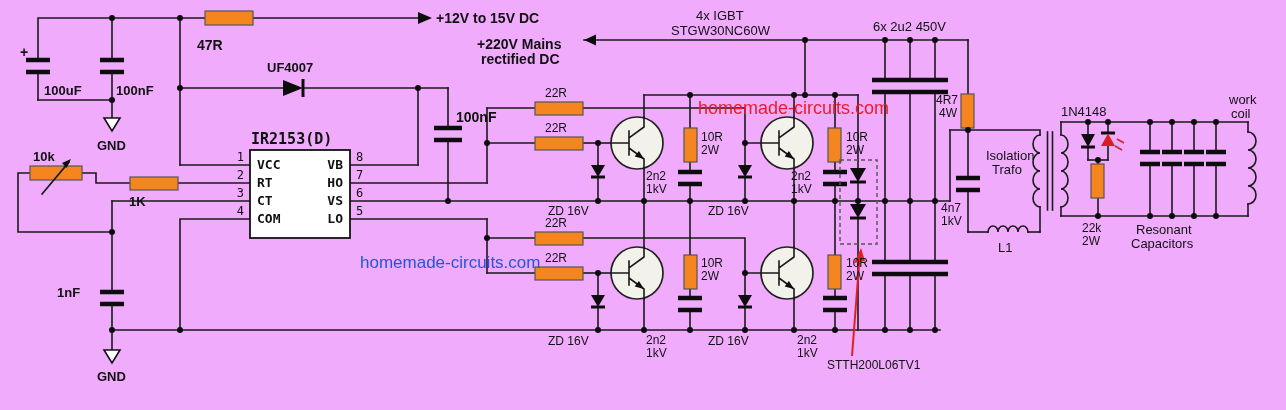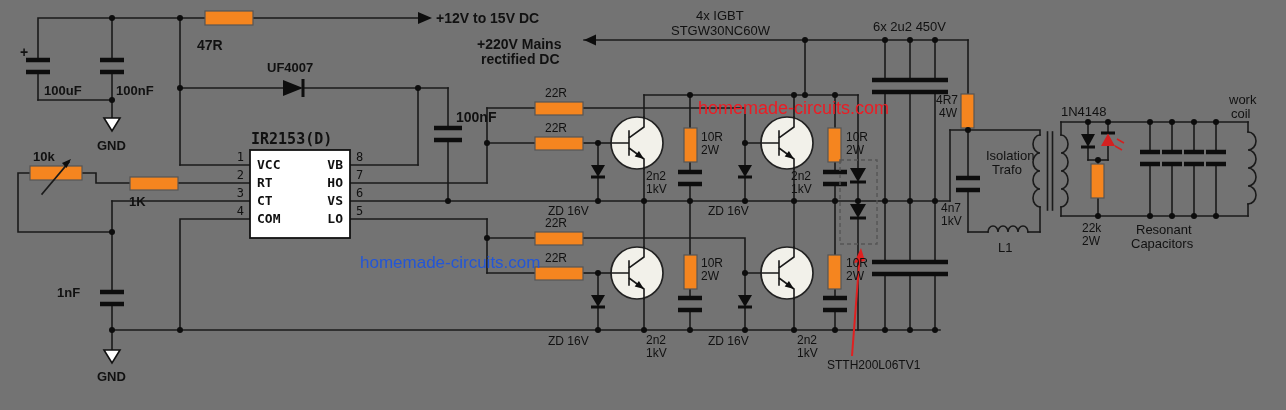--- a/index.html
+++ b/index.html
@@ -1,16 +1,16 @@
 <!DOCTYPE html>
 <html><head>
 <meta charset="utf-8">
 <style>
   html,body{margin:0;padding:0;background:#fff;}
-  #stage{position:relative;width:1286px;height:410px;background:#737373;overflow:hidden;}
+  #stage{position:relative;width:1286px;height:410px;background:#f0abfc;overflow:hidden;}
   svg text{font-family:"Liberation Sans","DejaVu Sans",sans-serif;fill:#111;}
   .w{fill:none;stroke:#1a1a1a;stroke-width:1.6;stroke-linecap:square;}
   .plate{fill:none;stroke:#0d0d0d;stroke-width:4.6;}
   .res{fill:#f5851f;stroke:#555;stroke-width:1.2;}
   .dot{fill:#0d0d0d;}
   .dio{fill:#0d0d0d;stroke:none;}
   .bar{stroke:#0d0d0d;stroke-width:3;}
   .igbt{fill:#f2f1ea;stroke:#222;stroke-width:1.7;}
   .t12{font-size:12px;}
   .t13{font-size:13px;}

